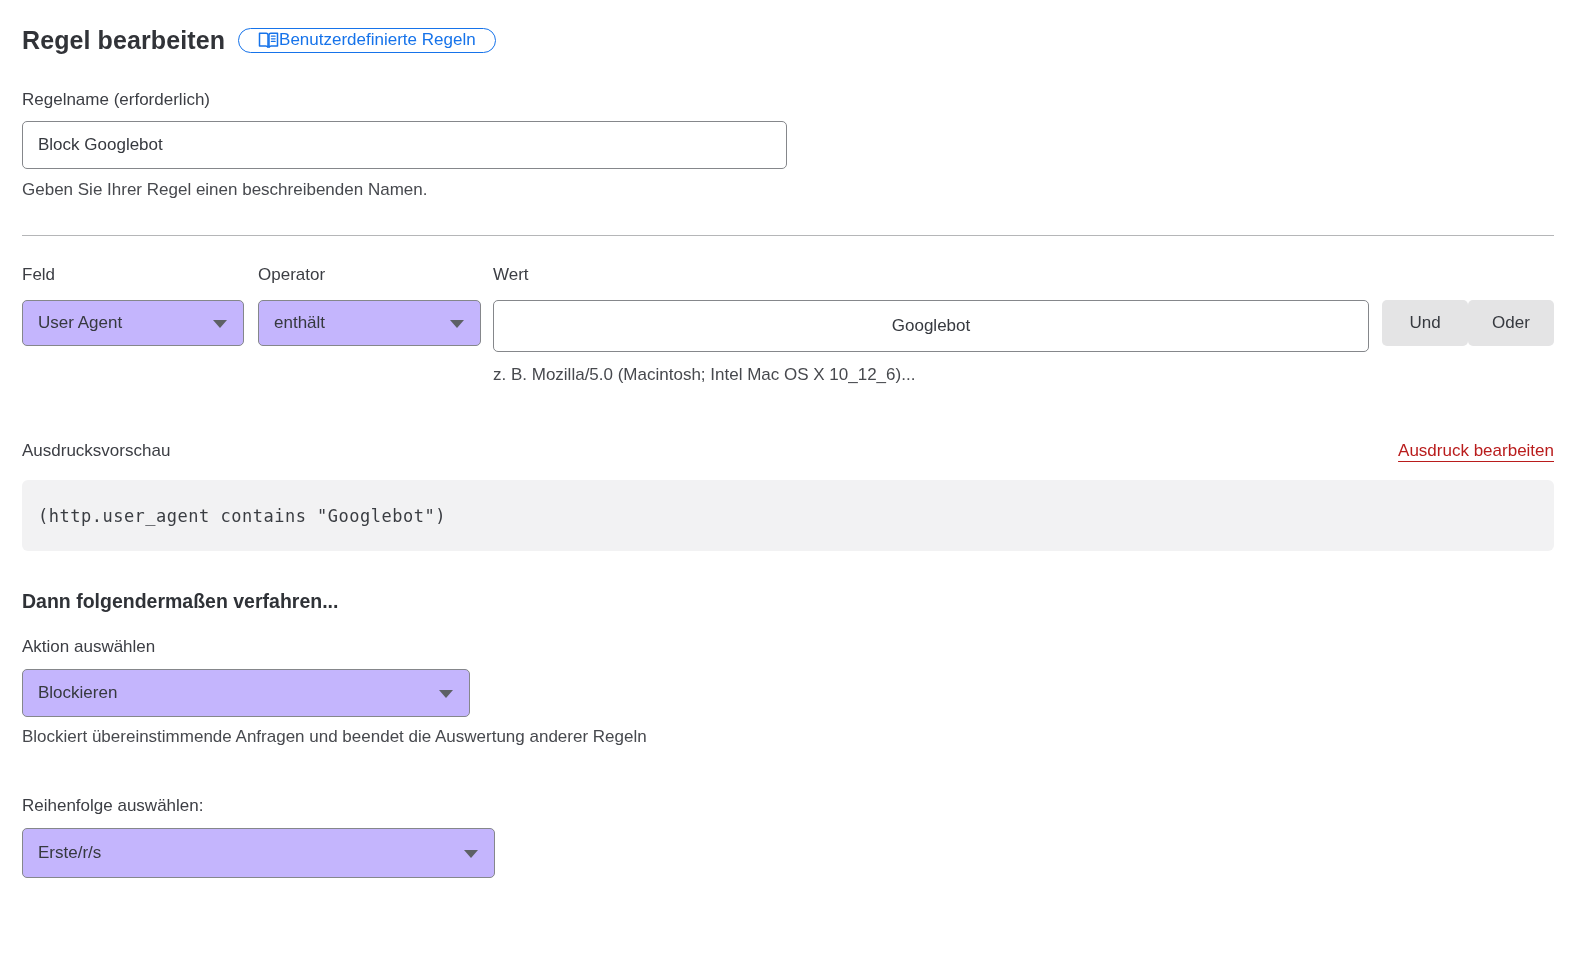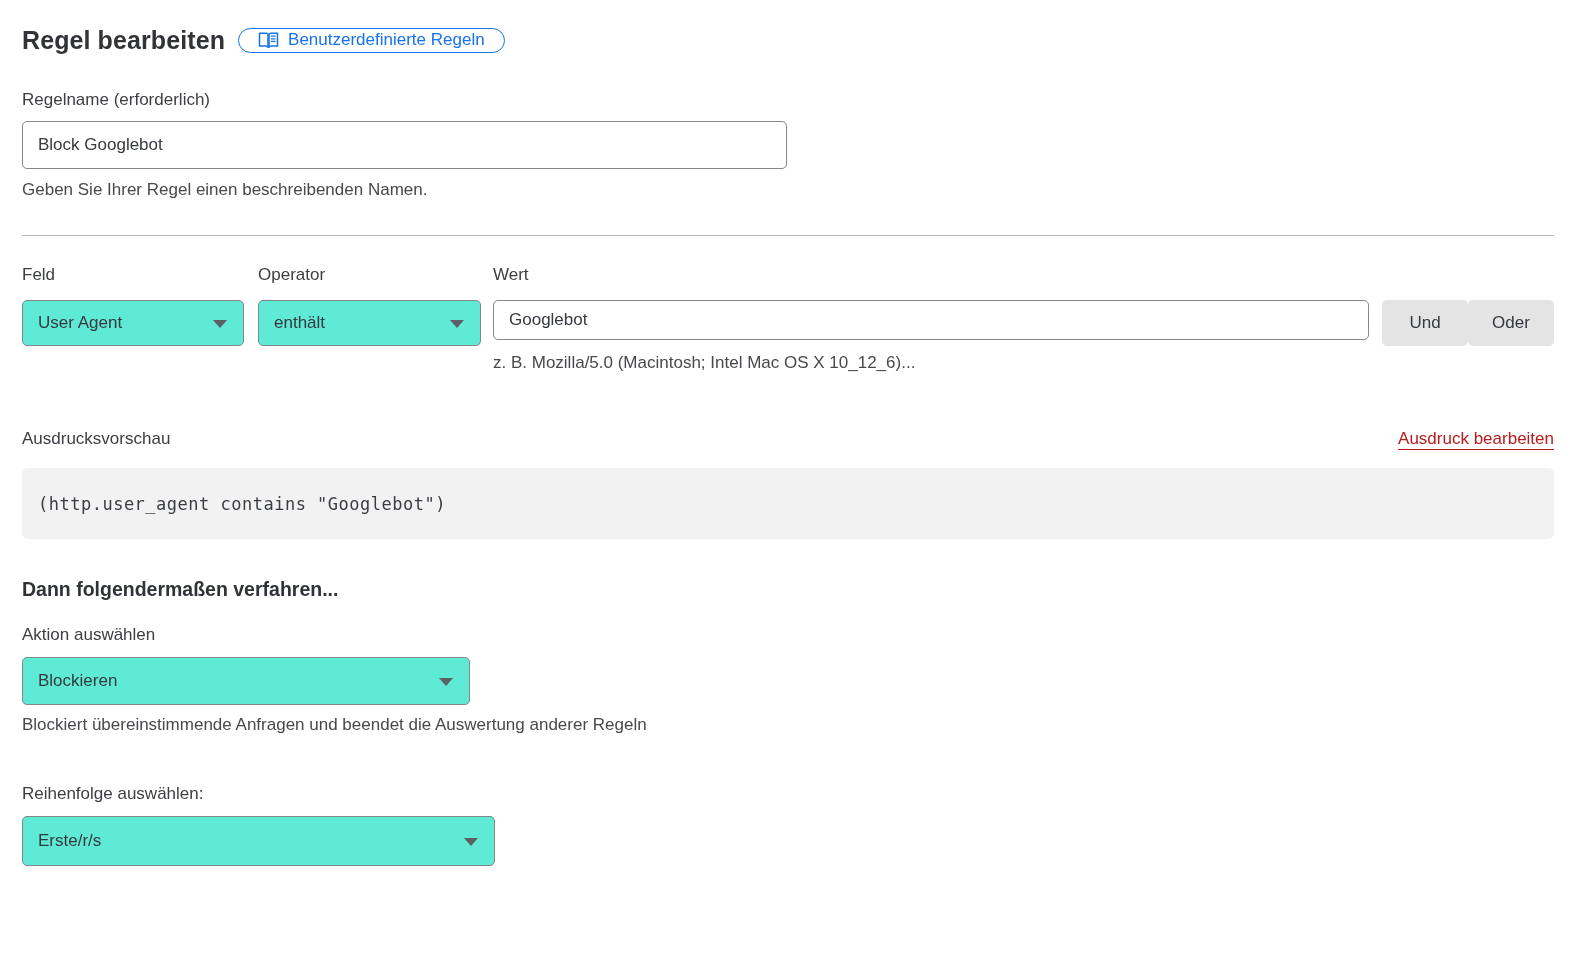--- a/index.html
+++ b/index.html
@@ -26,21 +26,20 @@
   .page-title {
     font-size: 25px;
     font-weight: 700;
     color: #313338;
     letter-spacing: 0.1px;
   }
   .docs-pill {
     margin-left: 13px;
     display: inline-flex;
     align-items: center;
-    gap: 9px;
     height: 25px;
     padding: 0 19px;
     border: 1.5px solid #1673ea;
     border-radius: 19px;
     background: #ffffff;
     color: #1673ea;
     font-size: 17px;
     cursor: pointer;
     font-family: inherit;
   }
@@ -59,21 +58,21 @@
     color: #36393f;
     font-family: inherit;
     background: #fff;
     outline: none;
   }
   .selectbox {
     position: relative;
     height: 46px;
     border: 1px solid #85878b;
     border-radius: 5px;
-    background: #5eead4;
+    background: #c4b5fd;
     display: flex;
     align-items: center;
     padding: 0 38px 0 15px;
     font-size: 17px;
     cursor: pointer;
   }
   .caret {
     position: absolute;
     right: 16px;
     top: 50%;
@@ -100,21 +99,21 @@
   .condition-row {
     margin-top: 29px;
     display: flex;
     align-items: flex-start;
   }
   .cond-col .field-label { display: block; }
   .cond-col .selectbox, .cond-col .text-input { margin-top: 15px; }
   .col-field   { width: 222px; margin-right: 14px; }
   .col-op      { width: 223px; margin-right: 12px; }
   .col-value   { flex: 1; }
-  .col-value .text-input { width: 100%; height: 40px; }
+  .col-value .text-input { width: 100%; height: 52px; text-align: center; }
   .col-value .helper-text { margin-top: 13px; }
   .col-buttons {
     display: flex;
     margin-left: 13px;
     margin-top: 35px; 
   }
   .gray-btn {
     height: 46px;
     min-width: 86px;
     padding: 0 22px;

